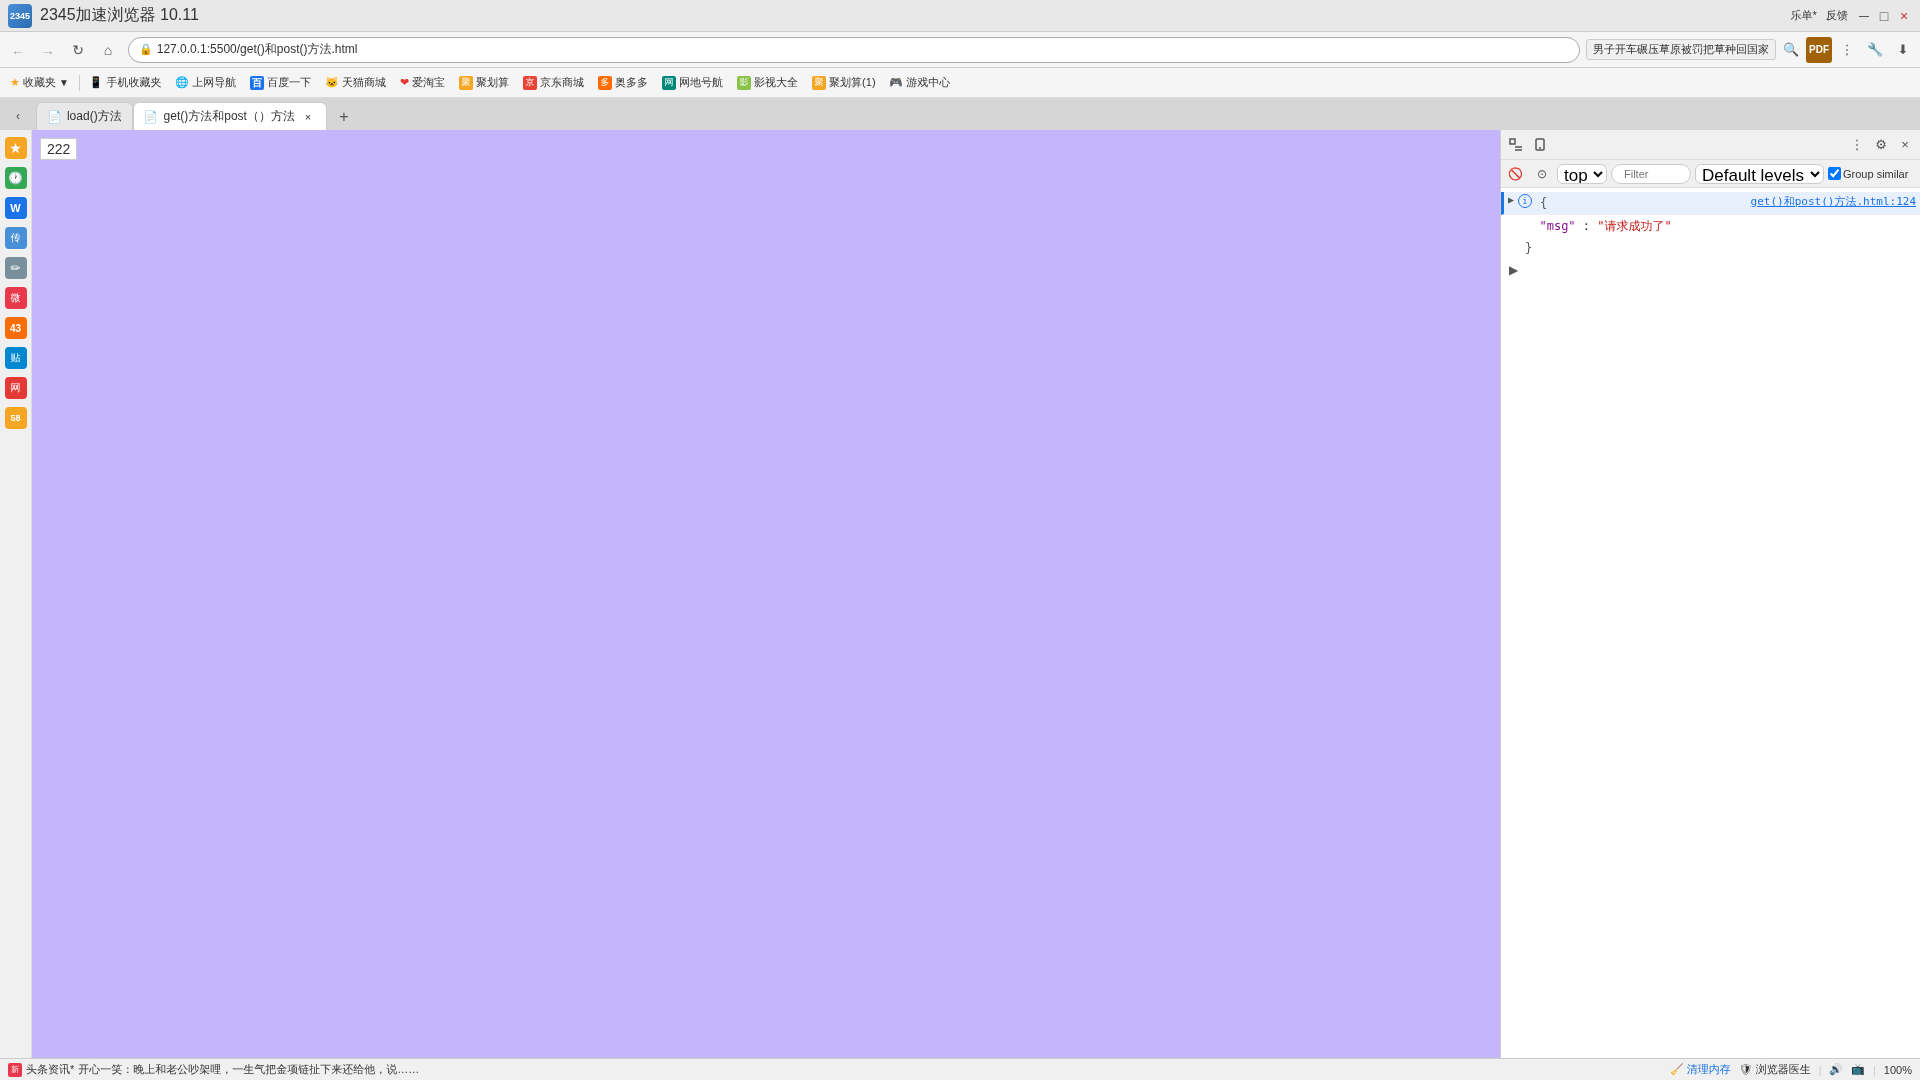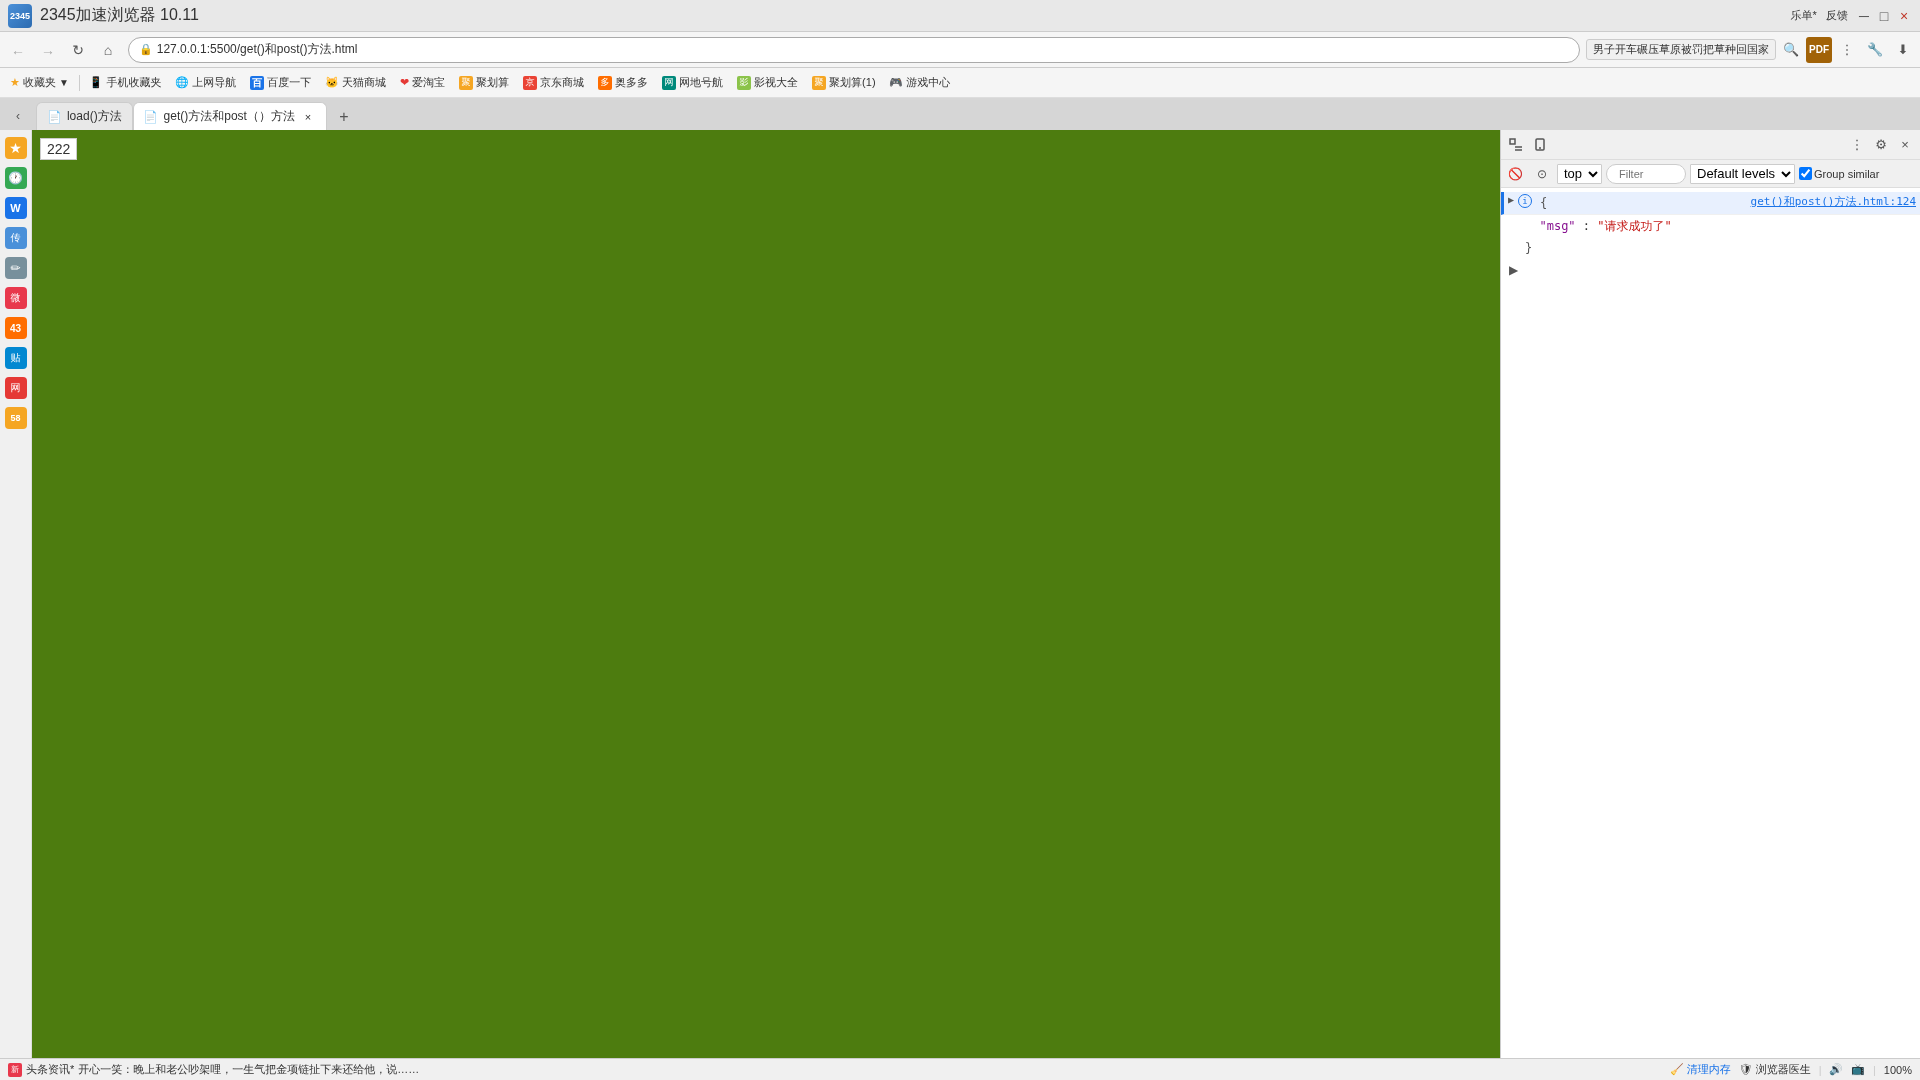--- a/index.html
+++ b/index.html
@@ -193,21 +193,21 @@
     .sidebar-icon {
       width: 22px; height: 22px;
       border-radius: 4px;
       display: flex; align-items: center; justify-content: center;
       font-size: 12px;
     }
 
     
     .page-content {
       flex: 1;
-      background: #4d7c0f;
+      background: #c4b5fd;
       position: relative;
       overflow: hidden;
     }
     .page-number {
       position: absolute;
       top: 8px;
       left: 8px;
       font-size: 14px;
       color: #333;
       background: white;
@@ -292,22 +292,22 @@
       border: 1px solid #ccc;
       border-radius: 10px;
       padding: 0 12px;
       font-size: 11px;
       background: white;
       width: 80px;
     }
     .console-select {
       height: 20px;
       border: 1px solid #ccc;
-      border-radius: 1px;
-      font-size: 13px;
+      border-radius: 6px;
+      font-size: 17px;
       background: white;
       padding: 0 2px;
     }
     .console-checkbox-label {
       display: flex;
       align-items: center;
       gap: 2px;
       font-size: 11px;
       color: #333;
       cursor: pointer;

